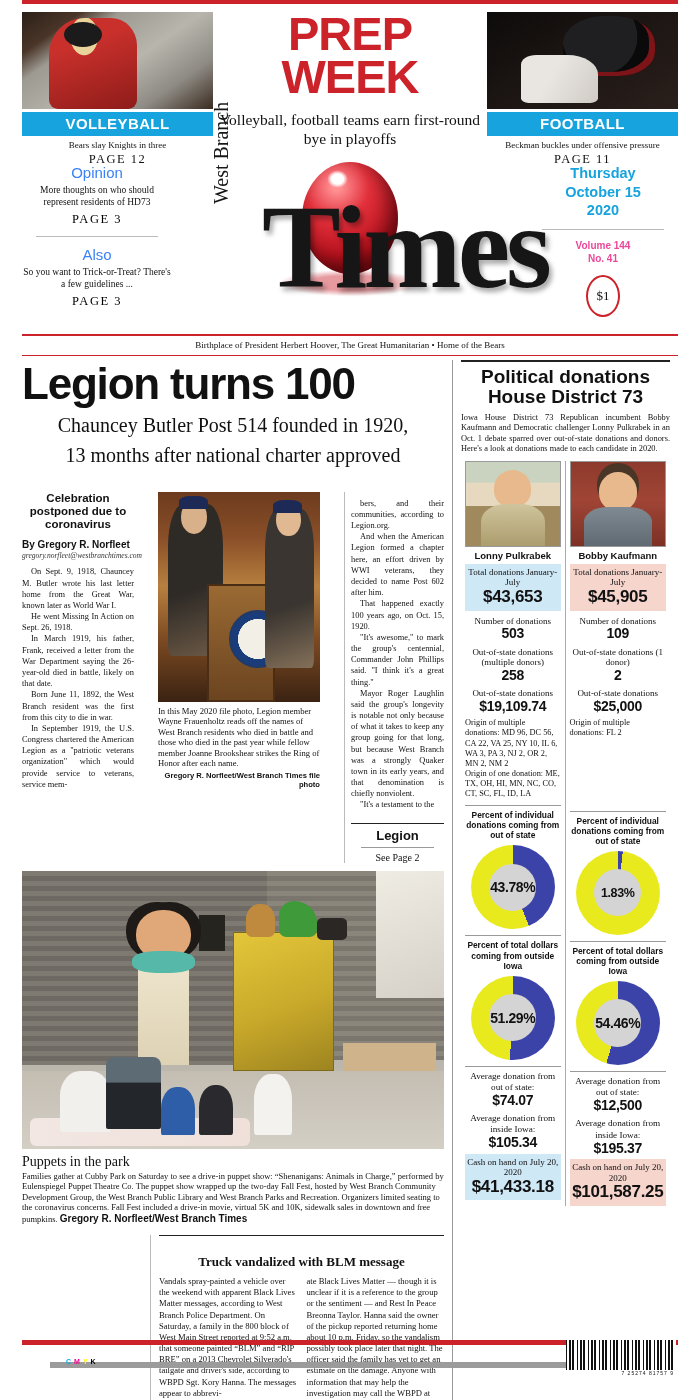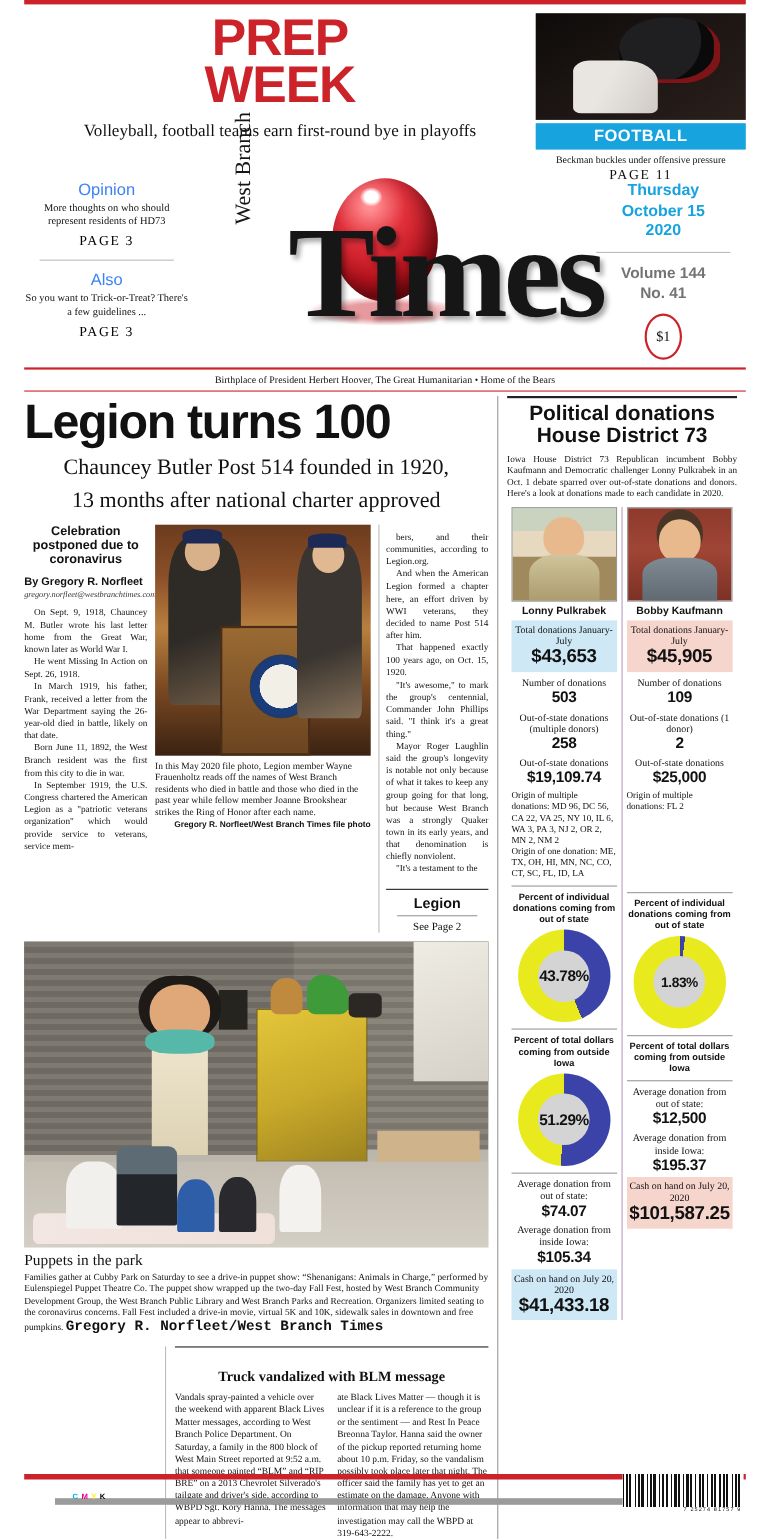--- a/index.html
+++ b/index.html
@@ -96,22 +96,22 @@
   }
   .mast-westbranch {
     position:absolute; left:38px; top:46px; transform: rotate(-90deg); transform-origin: left top;
     font-family:"Liberation Serif", serif; font-size: 20px; color:#161616; white-space:nowrap;
   }
   .mast-date {
     font-family:"Liberation Sans", sans-serif; font-weight:bold; color:#17a3dd;
     font-size:14.5px; line-height:1.28;
   }
   .mast-vol {
-    font-family:"Liberation Sans", sans-serif; font-weight:bold; color:#737373;
-    font-size:14px; line-height:1.3;
+    font-family:"Liberation Sans", sans-serif; font-weight:bold; color:#ec4899;
+    font-size:10px; line-height:1.3;
   }
   .price-oval {
     width:34px; height:42px; border:2px solid #cc2229; border-radius:50%;
     margin: 10px auto 0; display:flex; align-items:center; justify-content:center;
     font-size:13px; color:#111;
   }
   .tagline { text-align:center; font-size:9px; padding:4px 0 5px; color:#111; }
 
   
   .body-grid { display:flex; margin-top:4px; }
@@ -120,21 +120,21 @@
 
   .headline {
     font-family:"Liberation Sans", sans-serif; font-weight:bold; font-size:44px;
     letter-spacing:-1.2px; line-height:1.0; color:#111; margin-top:2px;
   }
   .subhead {
     font-family:"Liberation Serif", serif; font-size:20px; line-height:1.12;
     text-align:center; margin-top:8px; color:#111;
   }
 
-  .art-grid { display:flex; margin-top:10px; gap:7px; }
+  .art-grid { display:flex; margin-top:25px; gap:24px; }
   .art-c1 { width: 112px; }
   .art-c2 { flex:1; }
   .art-c3 { width: 100px; border-left:1px solid #bbb; padding-left:6px; }
 
   .deck {
     font-family:"Liberation Sans", sans-serif; font-weight:bold; font-size:11.5px;
     line-height:1.15; text-align:center; color:#111;
   }
   .byline { font-family:"Liberation Sans", sans-serif; font-weight:bold; font-size:10px; margin-top:8px; color:#111;}
   .byemail { font-size:7.5px; font-style:italic; color:#333; margin-top:1px; }
@@ -244,21 +244,21 @@
     background: linear-gradient(180deg,#5d6b74 0 35%, #23262a 36%); border-radius:8px 8px 2px 2px;
   }
   .pp-kid1{ position:absolute; left:9%; bottom:6%; width:12%; height:22%; background:#f2f0ec; border-radius:40% 40% 6% 6%;}
   .pp-kid2{ position:absolute; left:33%; bottom:5%; width:8%; height:17%; background:#2f5ea8; border-radius:45% 45% 6% 6%;}
   .pp-kid3{ position:absolute; left:42%; bottom:5%; width:8%; height:18%; background:#2a2a2e; border-radius:45% 45% 6% 6%;}
   .pp-kid4{ position:absolute; left:55%; bottom:5%; width:9%; height:22%; background:#f4f2ee; border-radius:42% 42% 6% 6%;}
   .pp-table{ position:absolute; right:2%; bottom:26%; width:22%; height:12%; background:#cfb38b;}
 
   .photo-head { font-size:14px; margin-top:5px; color:#111; }
   .photo-cut { font-size:8.5px; line-height:1.24; color:#111; margin-top:1px; }
-  .photo-cut .cr { font-family:Liberation Mono, monospace; font-weight:bold; font-size:13px; }
+  .photo-cut .cr { font-family:Liberation Sans, sans-serif; font-weight:bold; font-size:10px; }
 
   
   .blm { margin-top:10px; display:flex; }
   .blm-spacer { width:128px; }
   .blm-body { flex:1; border-left:1px solid #bbb; padding-left:8px; }
   .blm-head {
     font-family:"Liberation Serif", serif; font-weight:bold; font-size:13px;
     text-align:center; border-top:1px solid #222; padding-top:18px; color:#111;
   }
   .blm-cols { display:flex; gap:10px; margin-top:6px; }
@@ -349,20 +349,26 @@
 </style>
 </head>
 <body>
 
 <div class="page">
 
   <div class="rule-red-thick"></div>
 
   <div class="skybox">
 
+    <div class="sky-col">
+      <div class="sky-photo vb-photo"></div>
+      <div class="sport-banner">VOLLEYBALL</div>
+      <div class="sport-sub">Bears slay Knights in three</div>
+      <div class="sport-page">PAGE  12</div>
+    </div>
 
     <div class="sky-mid">
       <div class="prep-week">PREP</div>
       <div class="prep-week">WEEK</div>
       <div class="prep-deck">Volleyball, football teams earn first-round bye in playoffs</div>
     </div>
 
     <div class="sky-col">
       <div class="sky-photo fb-photo"></div>
       <div class="sport-banner">FOOTBALL</div>
@@ -447,21 +453,21 @@
               <div class="lp-head2"></div>
               <div class="lp-cap2"></div>
           </div>
           <div class="cutline">In this May 2020 file photo, Legion member Wayne Frauenholtz reads off the names of West Branch residents who died in battle and those who died in the past year while fellow member Joanne Brookshear strikes the Ring of Honor after each name.</div>
           <div class="credit">Gregory R. Norfleet/West Branch Times file photo</div>
         </div>
 
         <div class="art-c3">
           <div class="body-text">
             <p class="first">bers, and their communities, according to Legion.org.</p>
-            <p>And when the American Legion formed a chapter here, an effort driven by WWI veterans, they decided to name Post 514 after him.</p>
+            <p>And when the American Legion formed a chapter here, an effort driven by WWI veterans, they decided to name Post 602 after him.</p>
             <p>That happened exactly 100 years ago, on Oct. 15, 1920.</p>
             <p>"It's awesome," to mark the group's centennial, Commander John Phillips said. "I think it's a great thing."</p>
             <p>Mayor Roger Laughlin said the group's longevity is notable not only because of what it takes to keep any group going for that long, but because West Branch was a strongly Quaker town in its early years, and that denomination is chiefly nonviolent.</p>
             <p>"It's a testament to the</p>
           </div>
           <div class="jump-box">
             <div class="jump-title">Legion</div>
             <div class="jump-line"></div>
             <div class="jump-see">See Page 2</div>
           </div>
@@ -605,20 +611,25 @@
           <div class="origin">Origin of multiple donations: FL 2</div>
 
           <div class="chart-lbl" style="margin-top:72px">Percent of individual donations coming from out of state</div>
           <div class="donut" style="background: conic-gradient(#3b43a8 0 1.83%, #e8ea1e 1.83% 100%);">
             <div class="hole">
                 <span class="pct sm">1.83%</span>
               </div>
           </div>
 
           <div class="chart-lbl">Percent of total dollars coming from outside Iowa</div>
+          <div class="donut" style="background: conic-gradient(#3b43a8 0 54.46%, #e8ea1e 54.46% 100%);">
+            <div class="hole">
+                <span class="pct">54.46%</span>
+              </div>
+          </div>
 
           <div class="avg-blk">
             <div class="avg-lbl">Average donation from out of state:</div>
             <div class="stat-val sm">$12,500</div>
           </div>
           <div class="stat-blk">
             <div class="avg-lbl">Average donation from inside Iowa:</div>
             <div class="stat-val sm">$195.37</div>
           </div>
 

